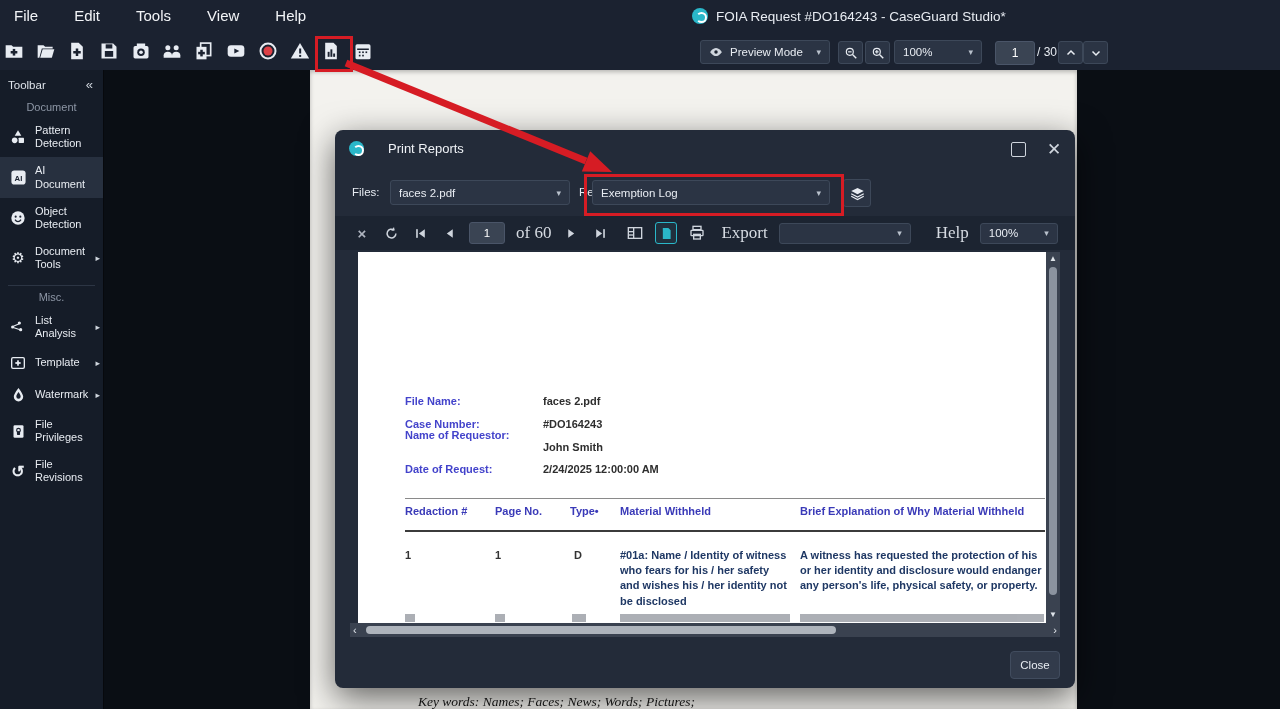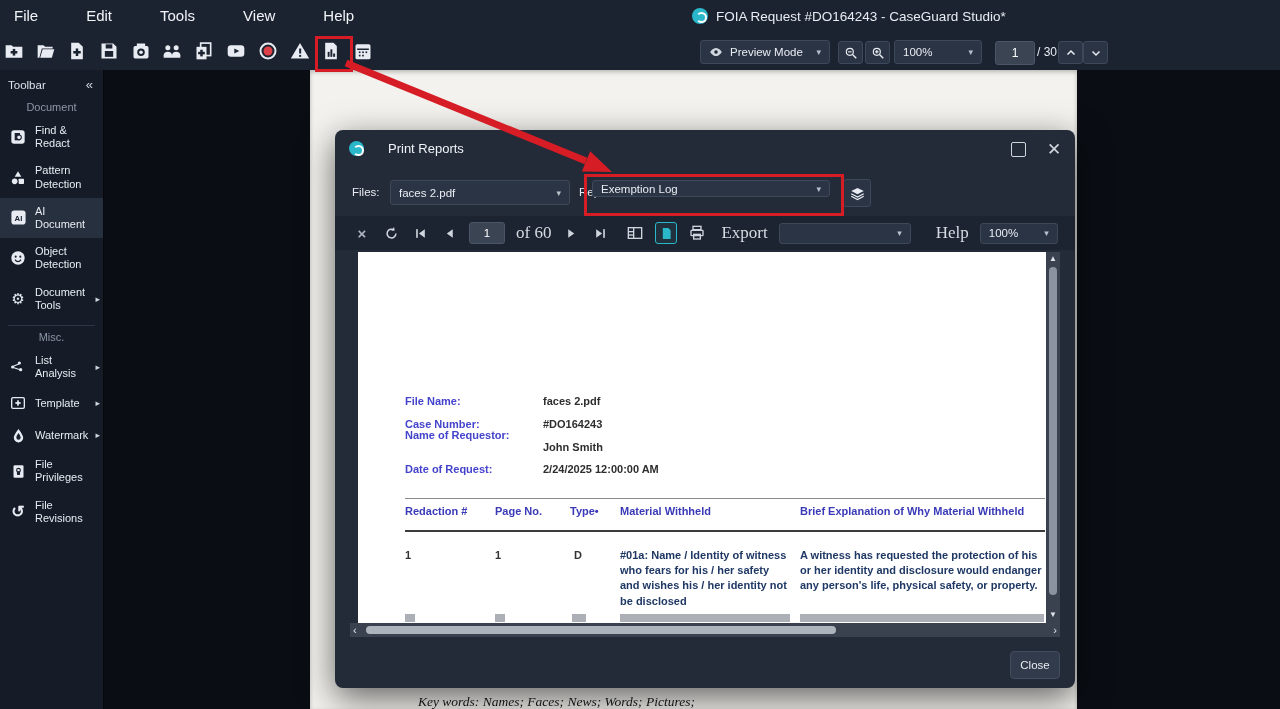--- a/index.html
+++ b/index.html
@@ -1,19 +1,19 @@
 <!DOCTYPE html>
 <html><head>
 <meta charset="utf-8">
 <style>
   html,body{margin:0;padding:0;width:1280px;height:709px;overflow:hidden;background:#0a0e14;
     font-family:"Liberation Sans",sans-serif;-webkit-font-smoothing:antialiased;}
   
   .topbars{position:absolute;left:0;top:0;width:1280px;height:70px;background:#1b2230;}
-  .menus{position:absolute;left:14px;top:7px;display:flex;gap:48px;color:#f2f4f7;font-size:15px;}
+  .menus{position:absolute;left:14px;top:7px;display:flex;gap:36px;color:#f2f4f7;font-size:15px;}
   .menus span{cursor:default;}
   .titlebar{position:absolute;left:692px;top:8px;display:flex;align-items:center;gap:8px;color:#e8ecf2;font-size:13.5px;text-align:right;}
   .logo{width:16px;height:16px;border-radius:50%;background:#2ab7c9;position:relative;flex:0 0 auto;}
   .logo:after{content:"";position:absolute;left:4px;top:4px;width:7px;height:7px;border:2px solid #fff;
     border-left-color:transparent;border-radius:50%;}
   .tbtn{position:absolute;top:40px;width:22px;height:22px;display:flex;align-items:center;justify-content:center;cursor:pointer;}
   .tbtn svg{width:20px;height:20px;}
   .redbox1{position:absolute;left:315px;top:36px;width:32px;height:30px;border:3px solid #d61c24;z-index:41;}
   .dd{background:#2b3444;border:1px solid #3d4859;border-radius:3px;color:#e8ecf2;font-size:11.5px;
     display:flex;align-items:center;padding:0 8px;box-sizing:border-box;cursor:pointer;}
@@ -235,30 +235,20 @@
 <div class="sidebar">
   <div class="sb-head">
     <span>Toolbar</span>
     <span class="coll">«</span>
   </div>
   <div class="sb-sec">Document</div>
 
   <div class="sb-item">
     <span class="sb-ico">
       <svg width="16" height="16" viewBox="0 0 24 24">
-          <rect x="2" y="2" width="20" height="20" rx="4" fill="#e8ecf2"></rect>
-          <rect x="7" y="6" width="8" height="11" fill="#1b2230"></rect>
-          <circle cx="13.5" cy="12.5" r="3.5" fill="#e8ecf2" stroke="#1b2230" stroke-width="1.6"></circle>
-        </svg>
-    </span>
-    <span class="lbl">Find &amp; Redact</span>
-  </div>
-  <div class="sb-item">
-    <span class="sb-ico">
-      <svg width="16" height="16" viewBox="0 0 24 24">
           <path d="M12 2l5 8H7z" fill="#e8ecf2"></path>
           <circle cx="7" cy="17" r="4.2" fill="#e8ecf2"></circle>
           <rect x="13" y="13" width="8" height="8" rx="1" fill="#e8ecf2"></rect>
         </svg>
     </span>
     <span class="lbl">Pattern Detection</span>
   </div>
   <div class="sb-item sel">
     <span class="sb-ico">
       <svg width="17" height="17" viewBox="0 0 24 24">
@@ -350,21 +340,21 @@
   </div>
   <div class="dlg-max"></div>
   <div class="dlg-close">✕</div>
 
   <span class="dlg-lab" style="left:17px;top:56px;">Files:</span>
   <div class="dd" style="position:absolute;left:55px;top:50px;width:180px;height:25px;">
     <span>faces 2.pdf</span>
     <span class="caret">▾</span>
   </div>
   <span class="dlg-lab" style="left:244px;top:56px;">Report:</span>
-  <div class="dd" style="position:absolute;left:257px;top:50px;width:238px;height:17px;">
+  <div class="dd" style="position:absolute;left:257px;top:50px;width:238px;height:25px;">
     <span>Exemption Log</span>
     <span class="caret">▾</span>
   </div>
   <div class="redbox2"></div>
   <div class="layers">
     <svg width="15" height="15" viewBox="0 0 24 24">
         <path d="M12 3 22 8l-10 5L2 8z" fill="#e8ecf2"></path>
         <path d="M2 12.5l10 5 10-5" fill="none" stroke="#e8ecf2" stroke-width="2"></path>
         <path d="M2 16.5l10 5 10-5" fill="none" stroke="#e8ecf2" stroke-width="2"></path>
       </svg>

